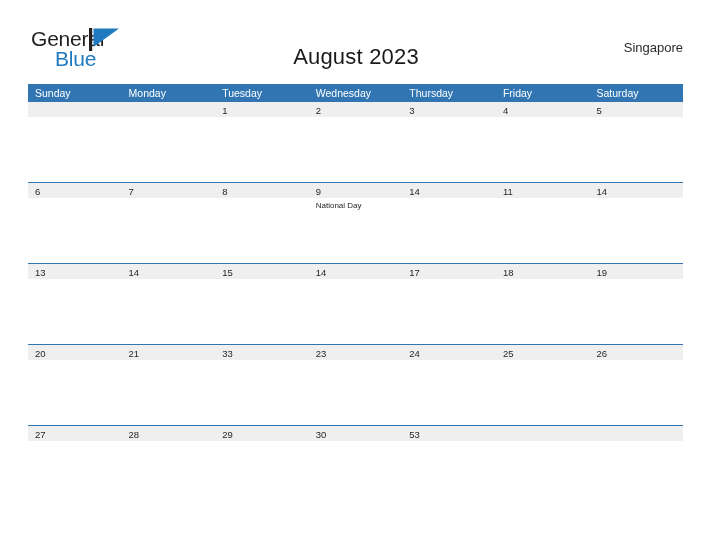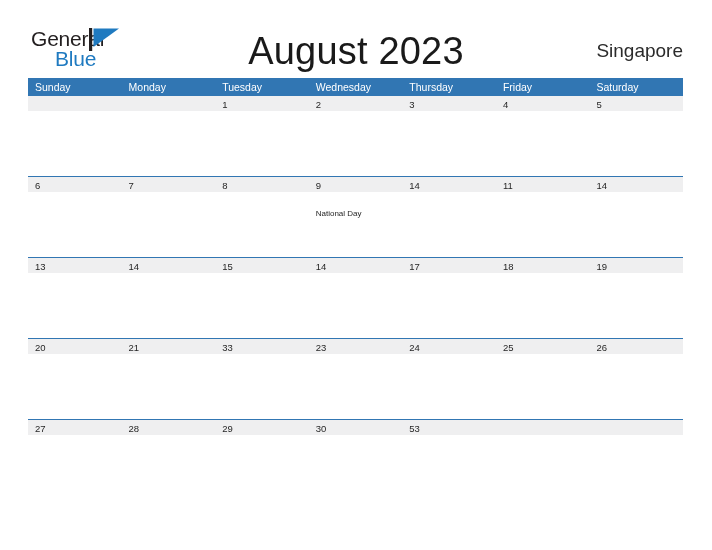--- a/index.html
+++ b/index.html
@@ -58,41 +58,41 @@
     font-size: 21px;
     letter-spacing: -0.2px;
     color: #1f7ac0;
     font-family: Liberation Sans, sans-serif;
   }
 
   .title {
     position: absolute;
     left: 0;
     right: 0;
-    top: 30px;
+    top: 44px;
     text-align: center;
-    font-size: 38px;
+    font-size: 22px;
     font-weight: 400;
     color: #1a1a1a;
     letter-spacing: 0.2px;
   }
 
   .locale {
     position: absolute;
     right: 29px;
     top: 40px;
-    font-size: 19px;
+    font-size: 13px;
     color: #2b2b2b;
   }
 
   
   .calendar {
     position: absolute;
     left: 28px;
-    top: 78px;
+    top: 84px;
     width: 655px;
   }
 
   .dow-row {
     display: flex;
     background: #3176b3;
     height: 18px;
   }
   .dow-cell {
     flex: 1 1 0;
@@ -129,21 +129,21 @@
     color: #262626;
     line-height: 11px;
     display: block;
     height: 11px;
   }
   .day-cell .event {
     font-size: 8px;
     color: #262626;
     line-height: 11px;
     display: block;
-    margin-top: 17px;
+    margin-top: 3px;
     white-space: nowrap;
   }
   
   .band {
     position: absolute;
     left: 0;
     top: 0;
     width: 100%;
     height: 15px;
     background: #efeff0;

